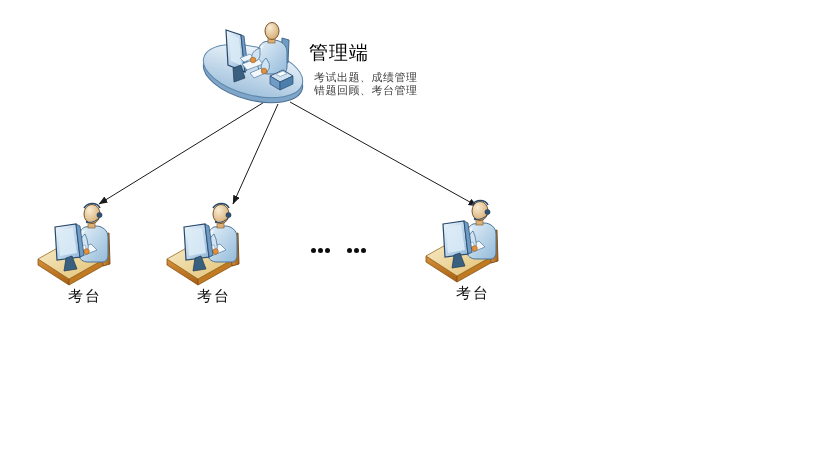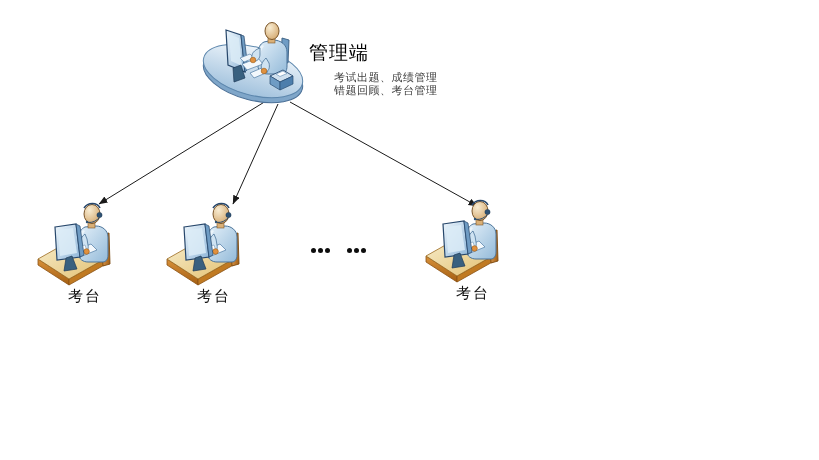--- a/index.html
+++ b/index.html
@@ -22,21 +22,20 @@
   .mgmt-node{position:absolute;left:196px;top:16px;width:120px;height:92px;}
   .mgmt-title{
     position:absolute;left:309px;top:42px;
     font-size:19px;letter-spacing:1px;line-height:1.15;
     color:var(--color-title-text);
   }
   .mgmt-desc{
     position:absolute;left:314px;top:71px;
     font-size:11px;letter-spacing:0.5px;line-height:13px;
     color:var(--color-description-text);
-    margin-left:20px;
   }
   .station{position:absolute;width:104px;height:104px;}
   #station-1{left:33px;top:196px;}
   #station-2{left:162px;top:196px;}
   #station-3{left:421px;top:193px;}
   .station-label{
     position:absolute;left:0;top:91px;width:100%;
     text-align:center;font-size:15px;letter-spacing:2px;line-height:1.2;
     color:var(--color-label-text);
   }

